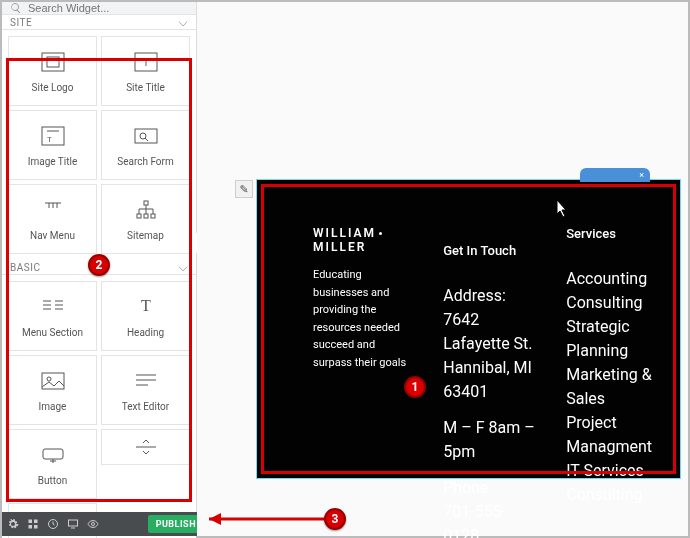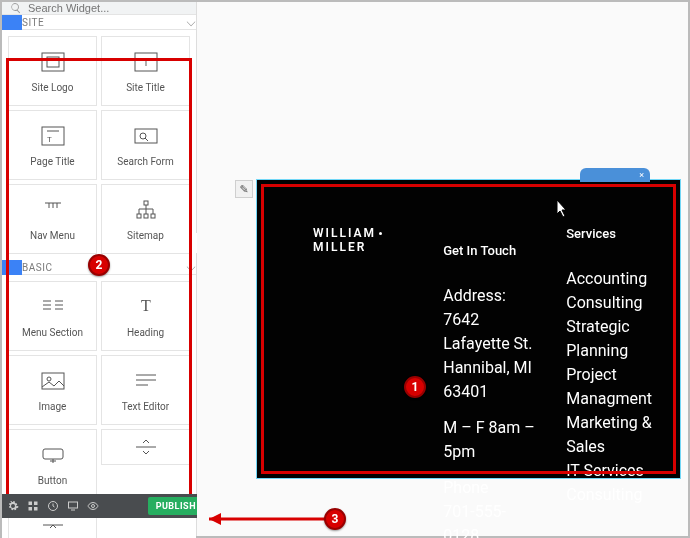--- a/index.html
+++ b/index.html
@@ -1,28 +1,28 @@
 <!DOCTYPE html>
 <html><head>
 <meta charset="utf-8">
 <style>
   * { box-sizing: border-box; margin: 0; padding: 0; }
   body { font-family: -apple-system, Roboto, "Helvetica Neue", Arial, sans-serif; font-size: 12px; background: #fff; width: 690px; height: 538px; overflow: hidden; position: relative; }
   .wrap { width: 690px; height: 538px; position: relative; border: 2px solid #bbb; }
-  .left-panel { position: absolute; left: 0; top: 0; bottom: 0; width: 195px; background: #3b82f6; display: flex; flex-direction: column; border-right: 1px solid #ddd; }
+  .left-panel { position: absolute; left: 0; top: 0; bottom: 0; width: 195px; background: #c4b5fd; display: flex; flex-direction: column; border-right: 1px solid #ddd; }
   .search-bar { height: 30px; background: #f1f3f4; display: flex; align-items: center; padding: 0 8px; color: #7b7b7b; font-size: 11px; border-bottom: 1px solid #e4e4e4; }
   .search-bar svg { margin-right: 6px; flex-shrink: 0; fill: #9b9b9b; }
-  .section-header { height: 24px; display: flex; align-items: center; justify-content: space-between; padding: 0 0; background: #fff; color: #7b7b7b; font-size: 10px; border-bottom: 1px solid #e4e4e4; letter-spacing: .5px; margin-left: 20px; }
+  .section-header { height: 24px; display: flex; align-items: center; justify-content: space-between; padding: 0 8px; background: #fff; color: #7b7b7b; font-size: 10px; border-bottom: 1px solid #e4e4e4; letter-spacing: .5px; }
   .chev { color: #888; font-size: 12px; }
   .widget-grid { display: flex; flex-wrap: wrap; padding: 4px; background: #fff; }
   .widget { width: calc(50% - 4px); height: 70px; margin: 2px; background: #fff; border: 1px solid #e4e4e4; display: flex; flex-direction: column; align-items: center; justify-content: center; gap: 8px; cursor: grab; }
   .widget .ic { width: 24px; height: 24px; display: flex; align-items: center; justify-content: center; }
   .widget .lbl { font-size: 10px; color: #555; text-align: right; }
   .site-highlight { position: absolute; left: 4px; top: 56px; width: 186px; height: 444px; border: 3px solid #d80000; pointer-events: none; }
-  .bottom-bar { position: absolute; left: 0; bottom: 18px; width: 226px; height: 24px; background: #494c4f; display: flex; align-items: center; padding: 0 4px; gap: 6px; color: #ccc; }
+  .bottom-bar { position: absolute; left: 0; bottom: 0; width: 226px; height: 24px; background: #494c4f; display: flex; align-items: center; padding: 0 4px; gap: 6px; color: #ccc; }
   .bottom-ic { width: 14px; height: 14px; display: flex; align-items: center; justify-content: center; fill: #ccc; cursor: pointer; }
   .publish-btn { background: #27ae60; color: #fff; height: 18px; display: flex; align-items: center; padding: 0 8px; font-size: 9px; font-weight: 700; letter-spacing: .5px; border-radius: 2px 0 0 2px; cursor: pointer; }
   .publish-drop { background: #27ae60; color: #fff; height: 18px; width: 14px; display: flex; align-items: center; justify-content: center; border-left: 1px solid rgba(255,255,255,.3); border-radius: 0 2px 2px 0; font-size: 8px; cursor: pointer; }
   .canvas { position: absolute; left: 195px; top: 0; right: 0; bottom: 0; background: #fafafa; }
   .footer-block { position: absolute; left: 60px; top: 178px; right: 8px; height: 298px; background: #020202; outline: 1px solid #71d7f7; }
   .footer-border-red { position: absolute; inset: 4px; border: 3px solid #d80000; pointer-events: none; }
   .edit-handle { position: absolute; left: -22px; top: 0; width: 18px; height: 18px; background: #f1f1f1; border: 1px solid #cfcfcf; display: flex; align-items: center; justify-content: center; color: #555; font-size: 11px; cursor: pointer; }
   .top-tab { position: absolute; right: 30px; top: -12px; width: 70px; height: 14px; background: #4a90d9; border-radius: 6px 6px 0 0; color: #fff; font-size: 9px; display: flex; align-items: center; justify-content: flex-end; padding-right: 6px; cursor: pointer; }
   .footer-inner { display: flex; color: #fff; padding: 46px 28px 20px 56px; gap: 30px; font-size: 12px; }
   .col-brand { width: 138px; }
@@ -76,21 +76,21 @@
         <span class="lbl">Site Title</span>
       </div>
       <div class="widget">
         <span class="ic">
             <svg width="24" height="20" viewBox="0 0 24 20" fill="none" stroke="#555">
               <rect x="1" y="1" width="22" height="18"></rect>
               <line x1="6" y1="5" x2="18" y2="5"></line>
               <text x="6" y="16" font-size="8" fill="#555" stroke="none">T</text>
             </svg>
           </span>
-        <span class="lbl">Page Title</span>
+        <span class="lbl">Image Title</span>
       </div>
       <div class="widget">
         <span class="ic">
             <svg width="24" height="20" viewBox="0 0 24 20" fill="none" stroke="#555">
               <rect x="1" y="3" width="22" height="14"></rect>
               <circle cx="9" cy="10" r="3"></circle>
               <line x1="11" y1="12" x2="14" y2="15"></line>
             </svg>
           </span>
         <span class="lbl">Search Form</span>
@@ -254,39 +254,40 @@
 
       <svg class="cursor-icon" viewBox="0 0 12 18">
           <path d="M0 0 L0 14 L3 11 L6 17 L8 16 L5 10 L9 10 Z" fill="#fff" stroke="#000" stroke-width="1"></path>
         </svg>
 
       <div class="footer-inner">
         <div class="col-brand">
           <div class="logo">
             <span>WILLIAM</span><span class="dot"></span><span>MILLER</span>
           </div>
+          <div class="desc">Educating businesses and providing the resources needed succeed and surpass their goals</div>
         </div>
         <div class="col-touch">
           <div class="col-h">Get In Touch</div>
           <div class="col-line">Address:</div>
           <div class="col-line">7642 Lafayette St.</div>
           <div class="col-line">Hannibal, MI 63401</div>
           <div style="height:12px"></div>
           <div class="col-line">M – F 8am – 5pm</div>
           <div style="height:12px"></div>
           <div class="col-line">Phone</div>
           <div class="col-line">701-555-0128</div>
         </div>
         <div class="col-services">
           <div class="col-h">Services</div>
           <div class="col-line">Accounting</div>
           <div class="col-line">Consulting</div>
           <div class="col-line">Strategic Planning</div>
+          <div class="col-line">Marketing &amp; Sales</div>
           <div class="col-line">Project Managment</div>
-          <div class="col-line">Marketing &amp; Sales</div>
           <div class="col-line">IT Services</div>
           <div class="col-line">Consulting</div>
         </div>
       </div>
     </div>
   </div>
 
   <div class="step" style="left:402px; top:374px;">
       <span>1</span>
     </div>

